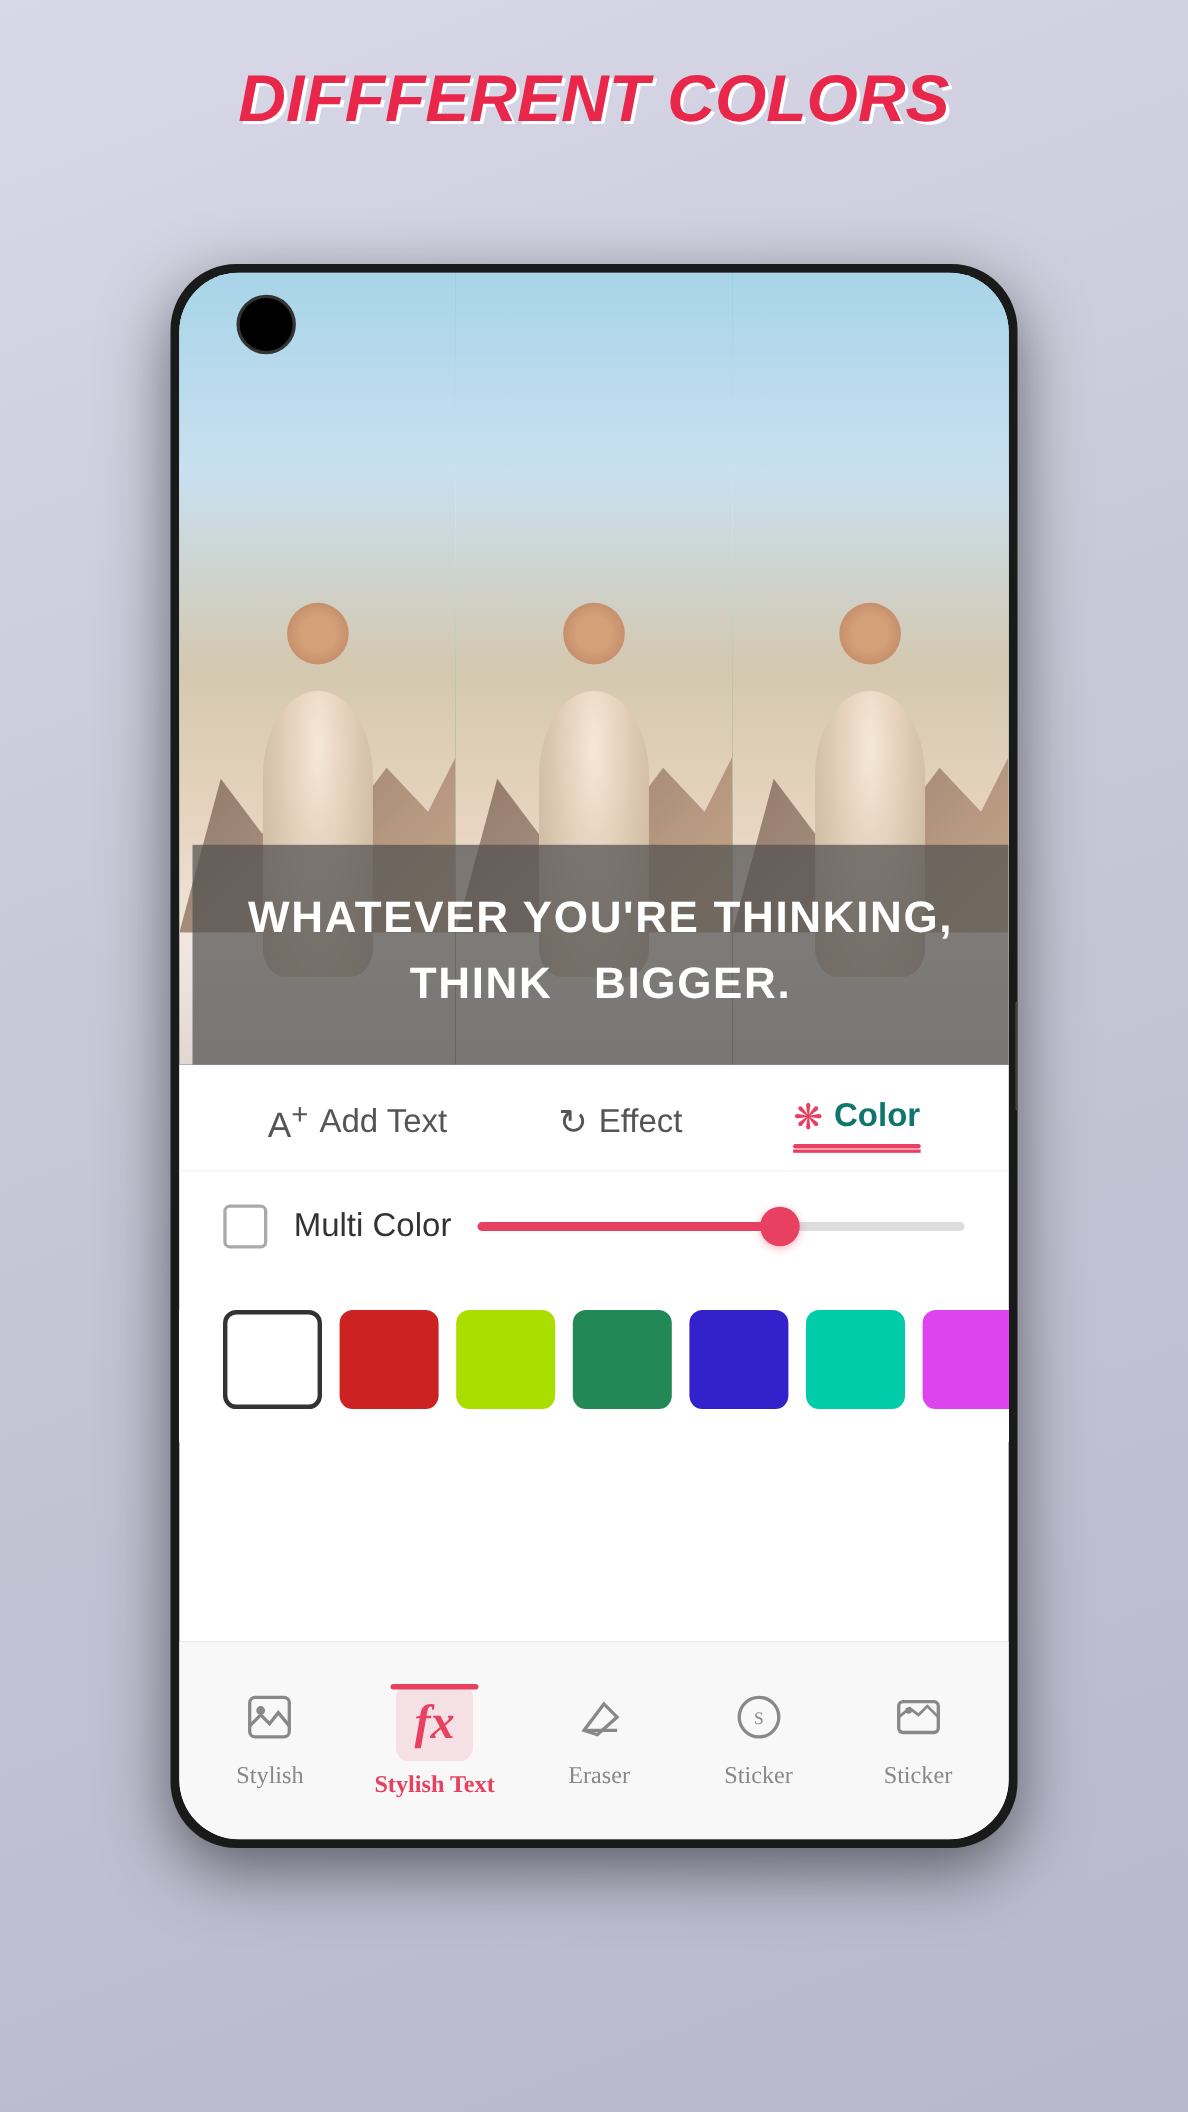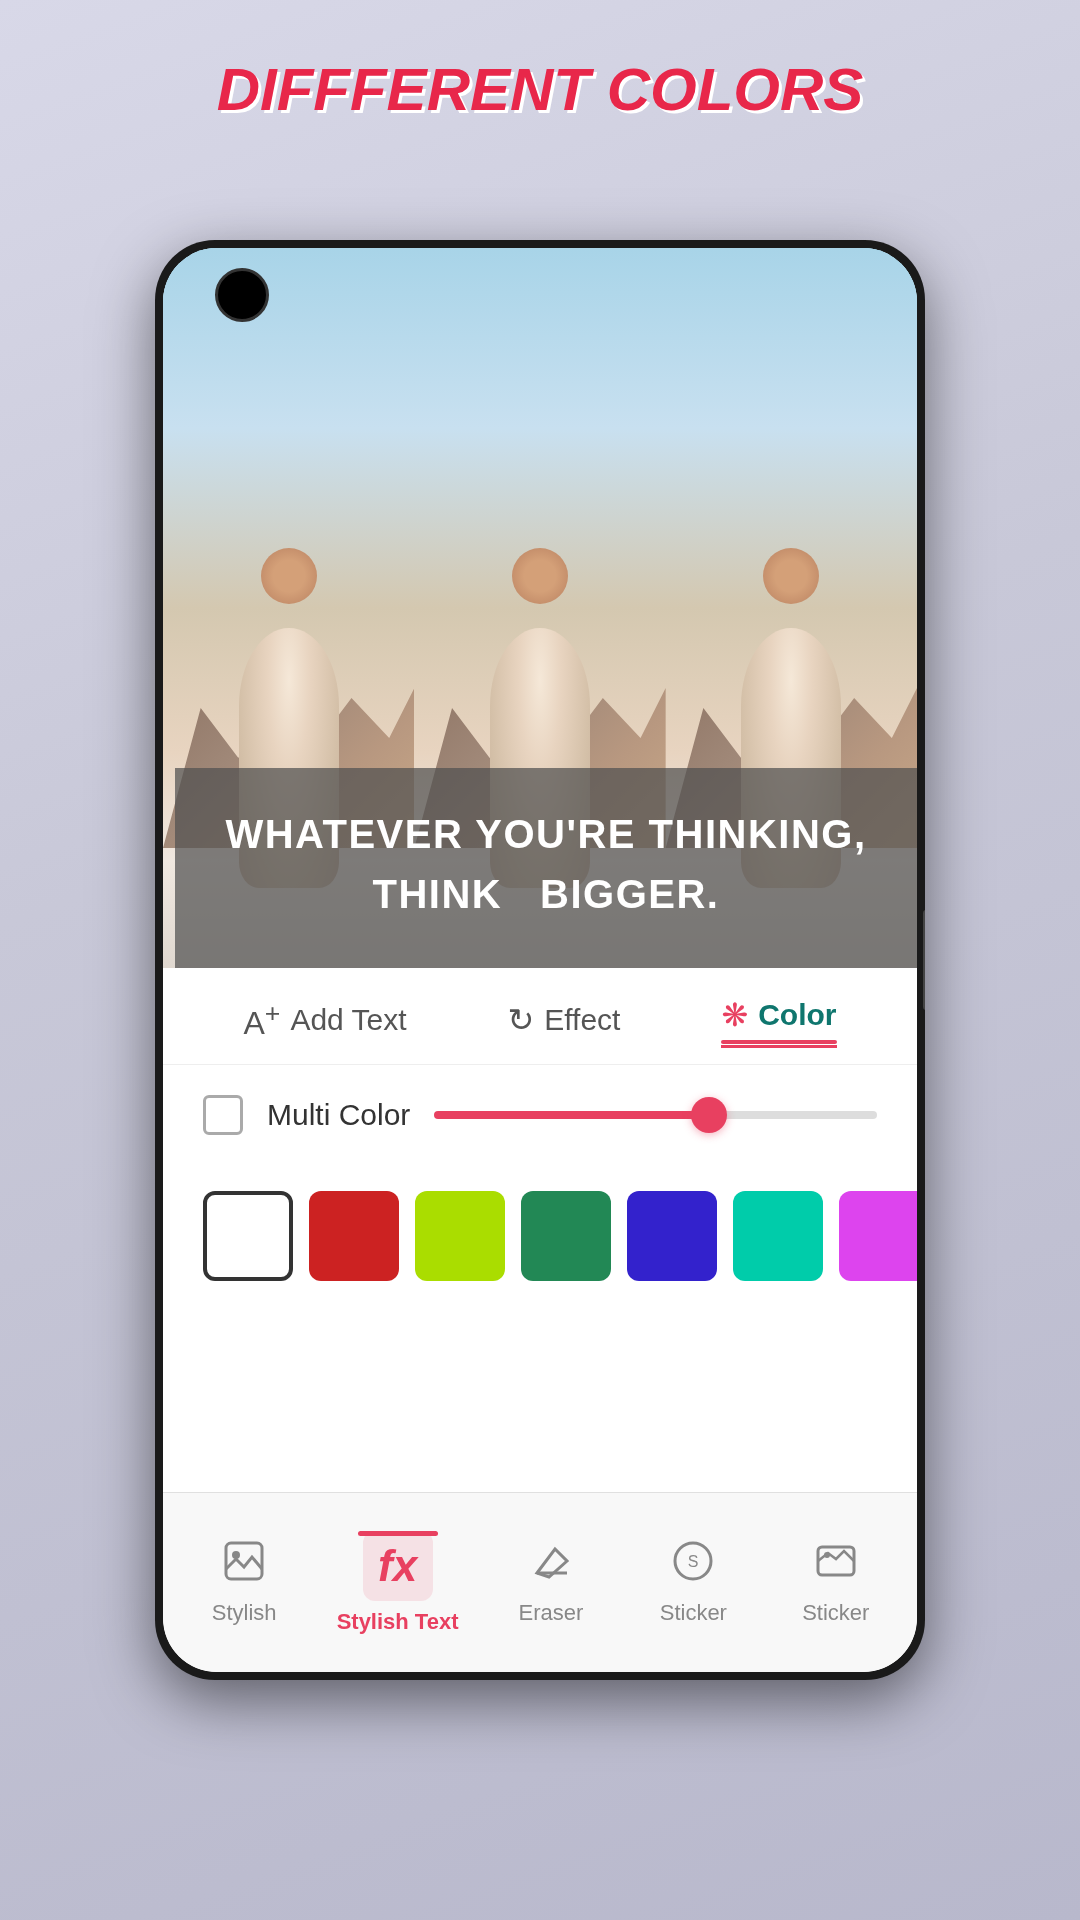--- a/index.html
+++ b/index.html
@@ -272,20 +272,21 @@
       padding: 0 10px;
       border-radius: 0 0 54px 54px;
     }
     .nav-item {
       display: flex;
       flex-direction: column;
       align-items: center;
       gap: 8px;
       cursor: pointer;
       min-width: 100px;
+      font-family: Liberation Serif, serif;
     }
     .nav-icon {
       font-size: 40px;
       color: #888;
     }
     .nav-label {
       font-size: 22px;
       color: #888;
     }
     .nav-item.active .nav-icon {

